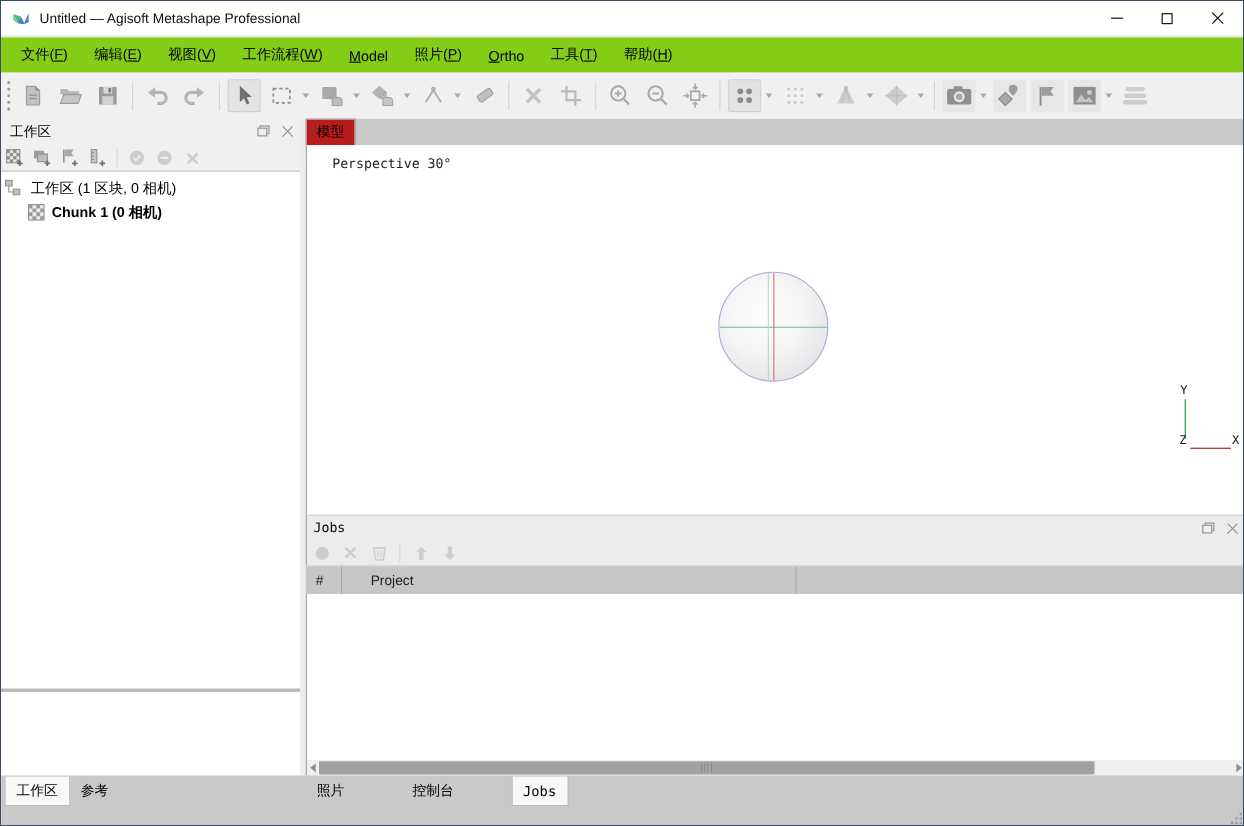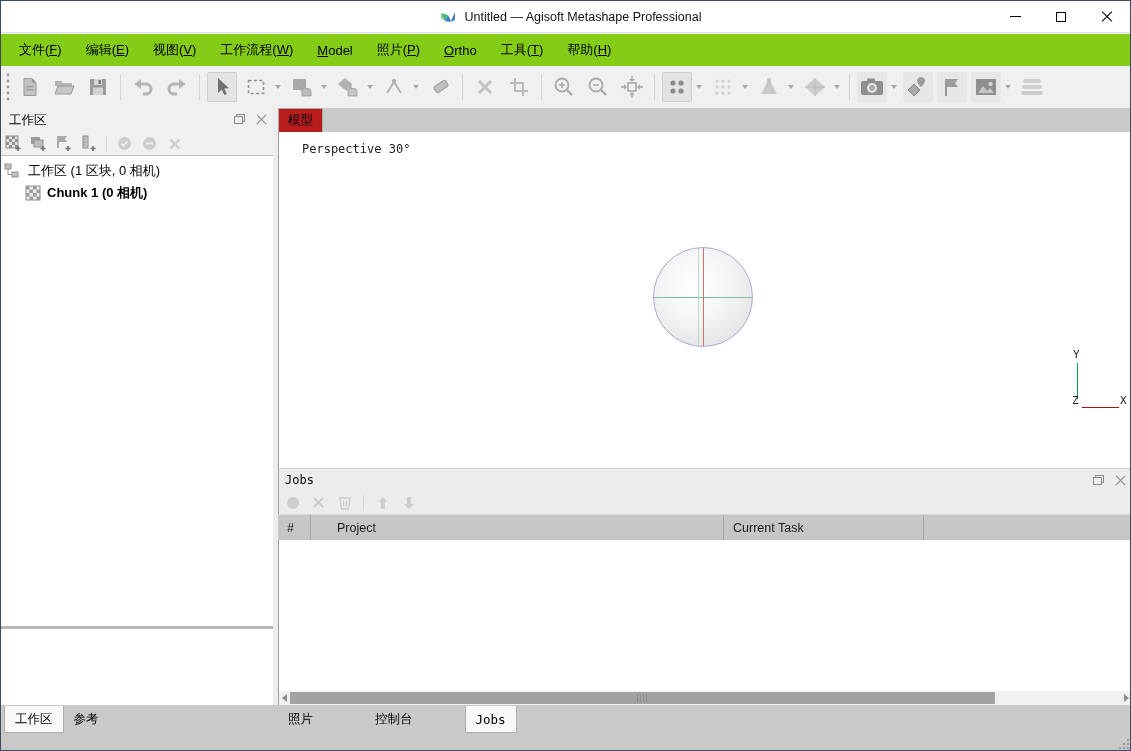--- a/index.html
+++ b/index.html
@@ -6,21 +6,21 @@
   *{box-sizing:border-box;}
   .window{
     position:relative;width:1131px;height:751px;margin:0 auto;
     background:#f0f0f0;font-family:"Liberation Sans","DejaVu Sans",sans-serif;
     border:1px solid #3c4a63;overflow:hidden;color:#000;
   }
   .mono{font-family:"DejaVu Sans Mono",monospace;text-align:center;}
 
   
   .titlebar{position:absolute;left:0;top:0;width:100%;height:32px;background:#ffffff;
-    display:flex;align-items:center;border-bottom:1px solid #e4e4e4;justify-content:center;}
+    display:flex;align-items:center;border-bottom:1px solid #e4e4e4;}
   .app-icon{width:18px;height:18px;margin:0 8px 0 9px;flex:0 0 auto;}
   .title-text{font-size:12.5px;color:#111;}
   .win-controls{position:absolute;right:0;top:0;height:31px;display:flex;}
   .win-btn{width:46px;height:31px;display:flex;align-items:center;justify-content:center;}
   .glyph-min{width:11px;height:1px;background:#000;display:block;}
   .glyph-max{width:10px;height:10px;border:1px solid #000;display:block;}
   .glyph-close{position:relative;width:12px;height:12px;display:block;}
   .glyph-close::before,.glyph-close::after{content:"";position:absolute;left:-1px;top:5px;width:14px;height:1px;background:#000;}
   .glyph-close::before{transform:rotate(45deg);}
   .glyph-close::after{transform:rotate(-45deg);}
@@ -546,21 +546,20 @@
     <div class="pt-btn">
       <svg width="12" height="14" viewBox="0 0 12 14">
         <path d="M6 13 L1 8 H4 V1 H8 V8 H11 Z" fill="#cdcdcd"></path>
       </svg>
     </div>
   </div>
 
   <div class="jobs-thead">
     <div class="th-cell th-num">#</div>
     <div class="th-cell th-project">Project</div>
-    <div class="th-cell th-task">Current Task</div>
   </div>
   <div class="jobs-body"></div>
 
   <div class="hscroll">
     <div class="hs-arrow hs-left">
         <i></i>
       </div>
     <div class="hs-thumb">
       <div class="hs-grip"></div>
     </div>

